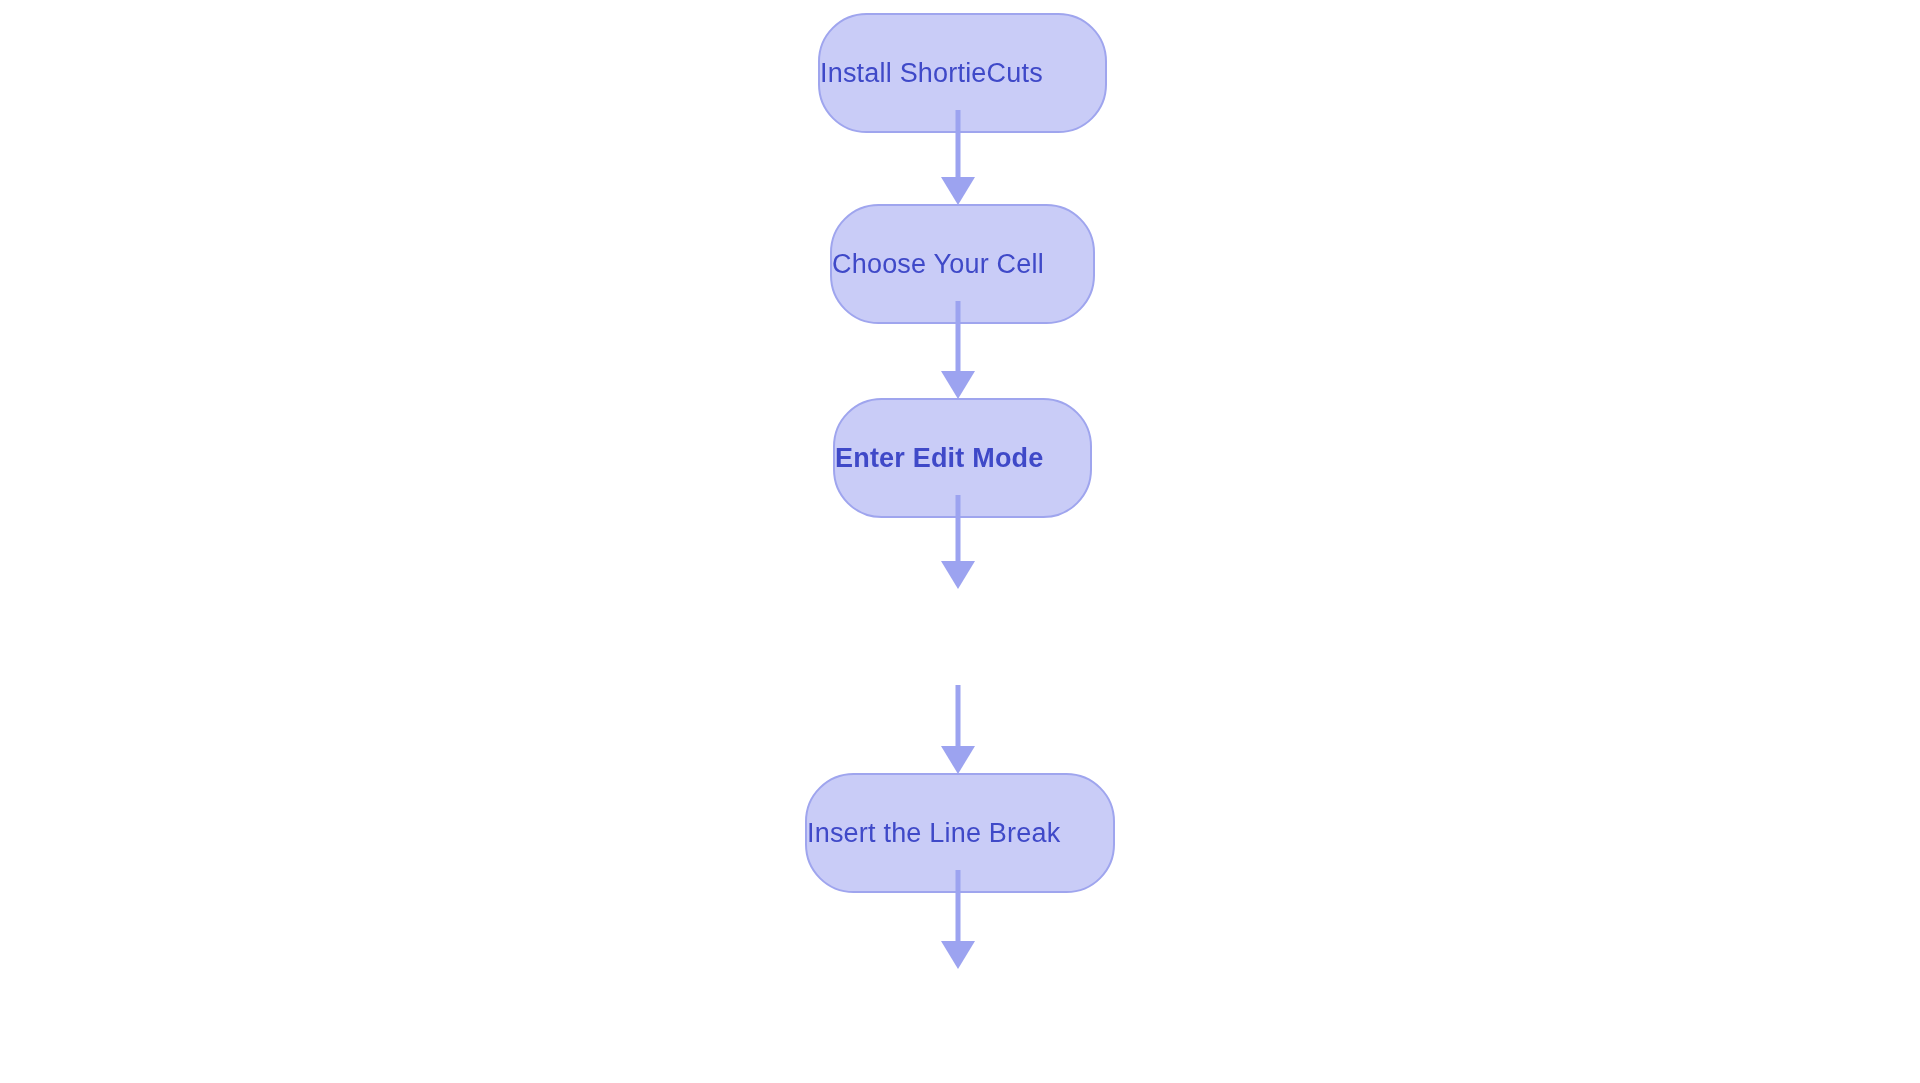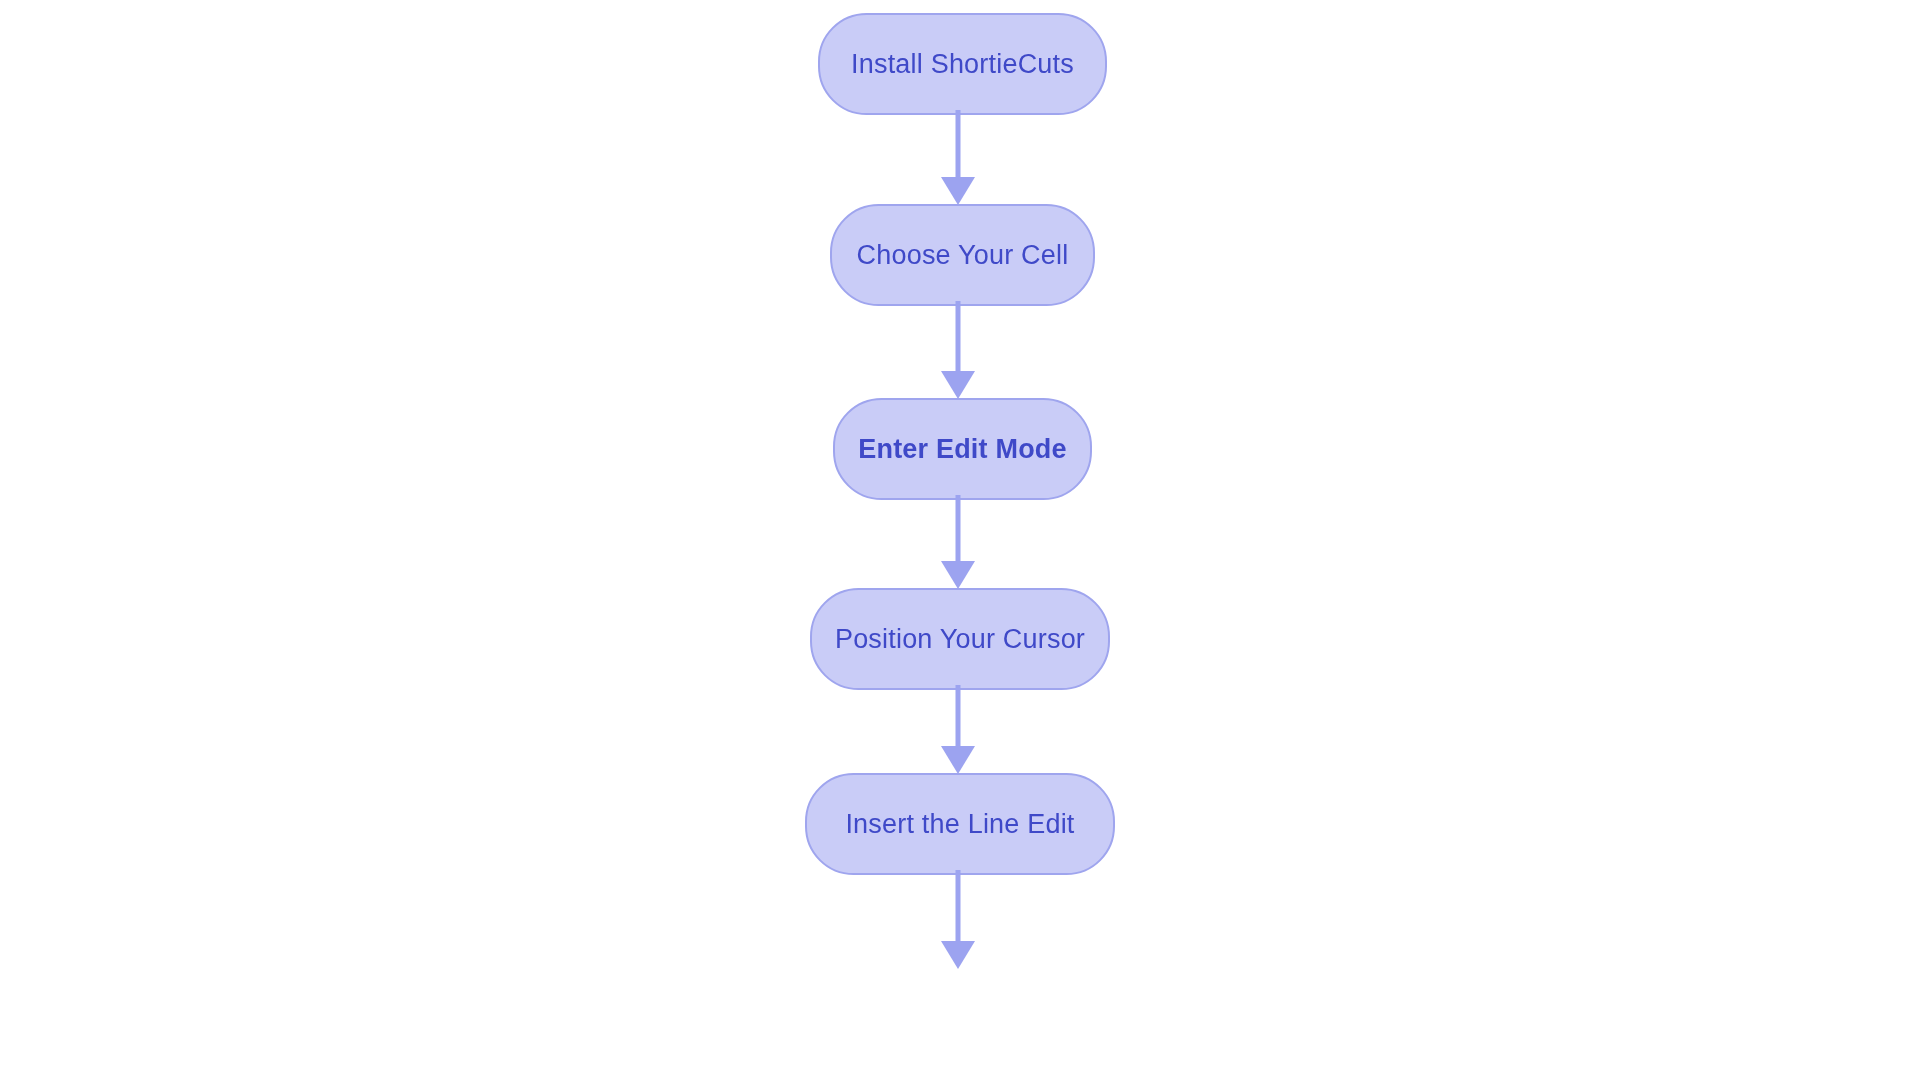--- a/index.html
+++ b/index.html
@@ -10,28 +10,27 @@
   }
   .canvas {
     position: relative;
     width: 1920px;
     height: 1083px;
     background: var(--bg, #ffffff);
     overflow: hidden;
   }
   .node {
     position: absolute;
-    height: 102px;
+    height: 120px;
     border-radius: 48.5px;
     background: var(--node-fill, #c9ccf7);
     border: 2px solid var(--node-border, #9fa5ee);
     box-sizing: border-box;
     display: flex;
     align-items: center;
-    justify-content: center;
     color: var(--node-text, #3f49c8);
     font-size: 27px;
     letter-spacing: 0.2px;
     white-space: nowrap;
     text-align: center;
   }
   .n0 { left: 818px; top: 13px;  width: 289px; }
   .n1 { left: 830px; top: 204px; width: 265px; }
   .n2 { left: 833px; top: 398px; width: 259px; font-weight: bold; }
   .n3 { left: 810px; top: 588px; width: 300px; }
@@ -94,31 +93,28 @@
 
   <div class="node n2">
     <span>Enter Edit Mode</span>
   </div>
 
   <div class="arrow a2">
     <div class="shaft"></div>
     <div class="head"></div>
   </div>
 
-  <div class="node n3">
-    <span>Position Your Cursor</span>
-  </div>
 
   <div class="arrow a3">
     <div class="shaft"></div>
     <div class="head"></div>
   </div>
 
   <div class="node n4">
-    <span>Insert the Line Edit</span>
+    <span>Insert the Line Break</span>
   </div>
 
   <div class="arrow a4">
     <div class="shaft"></div>
     <div class="head"></div>
   </div>
 
 
 </div>
 

